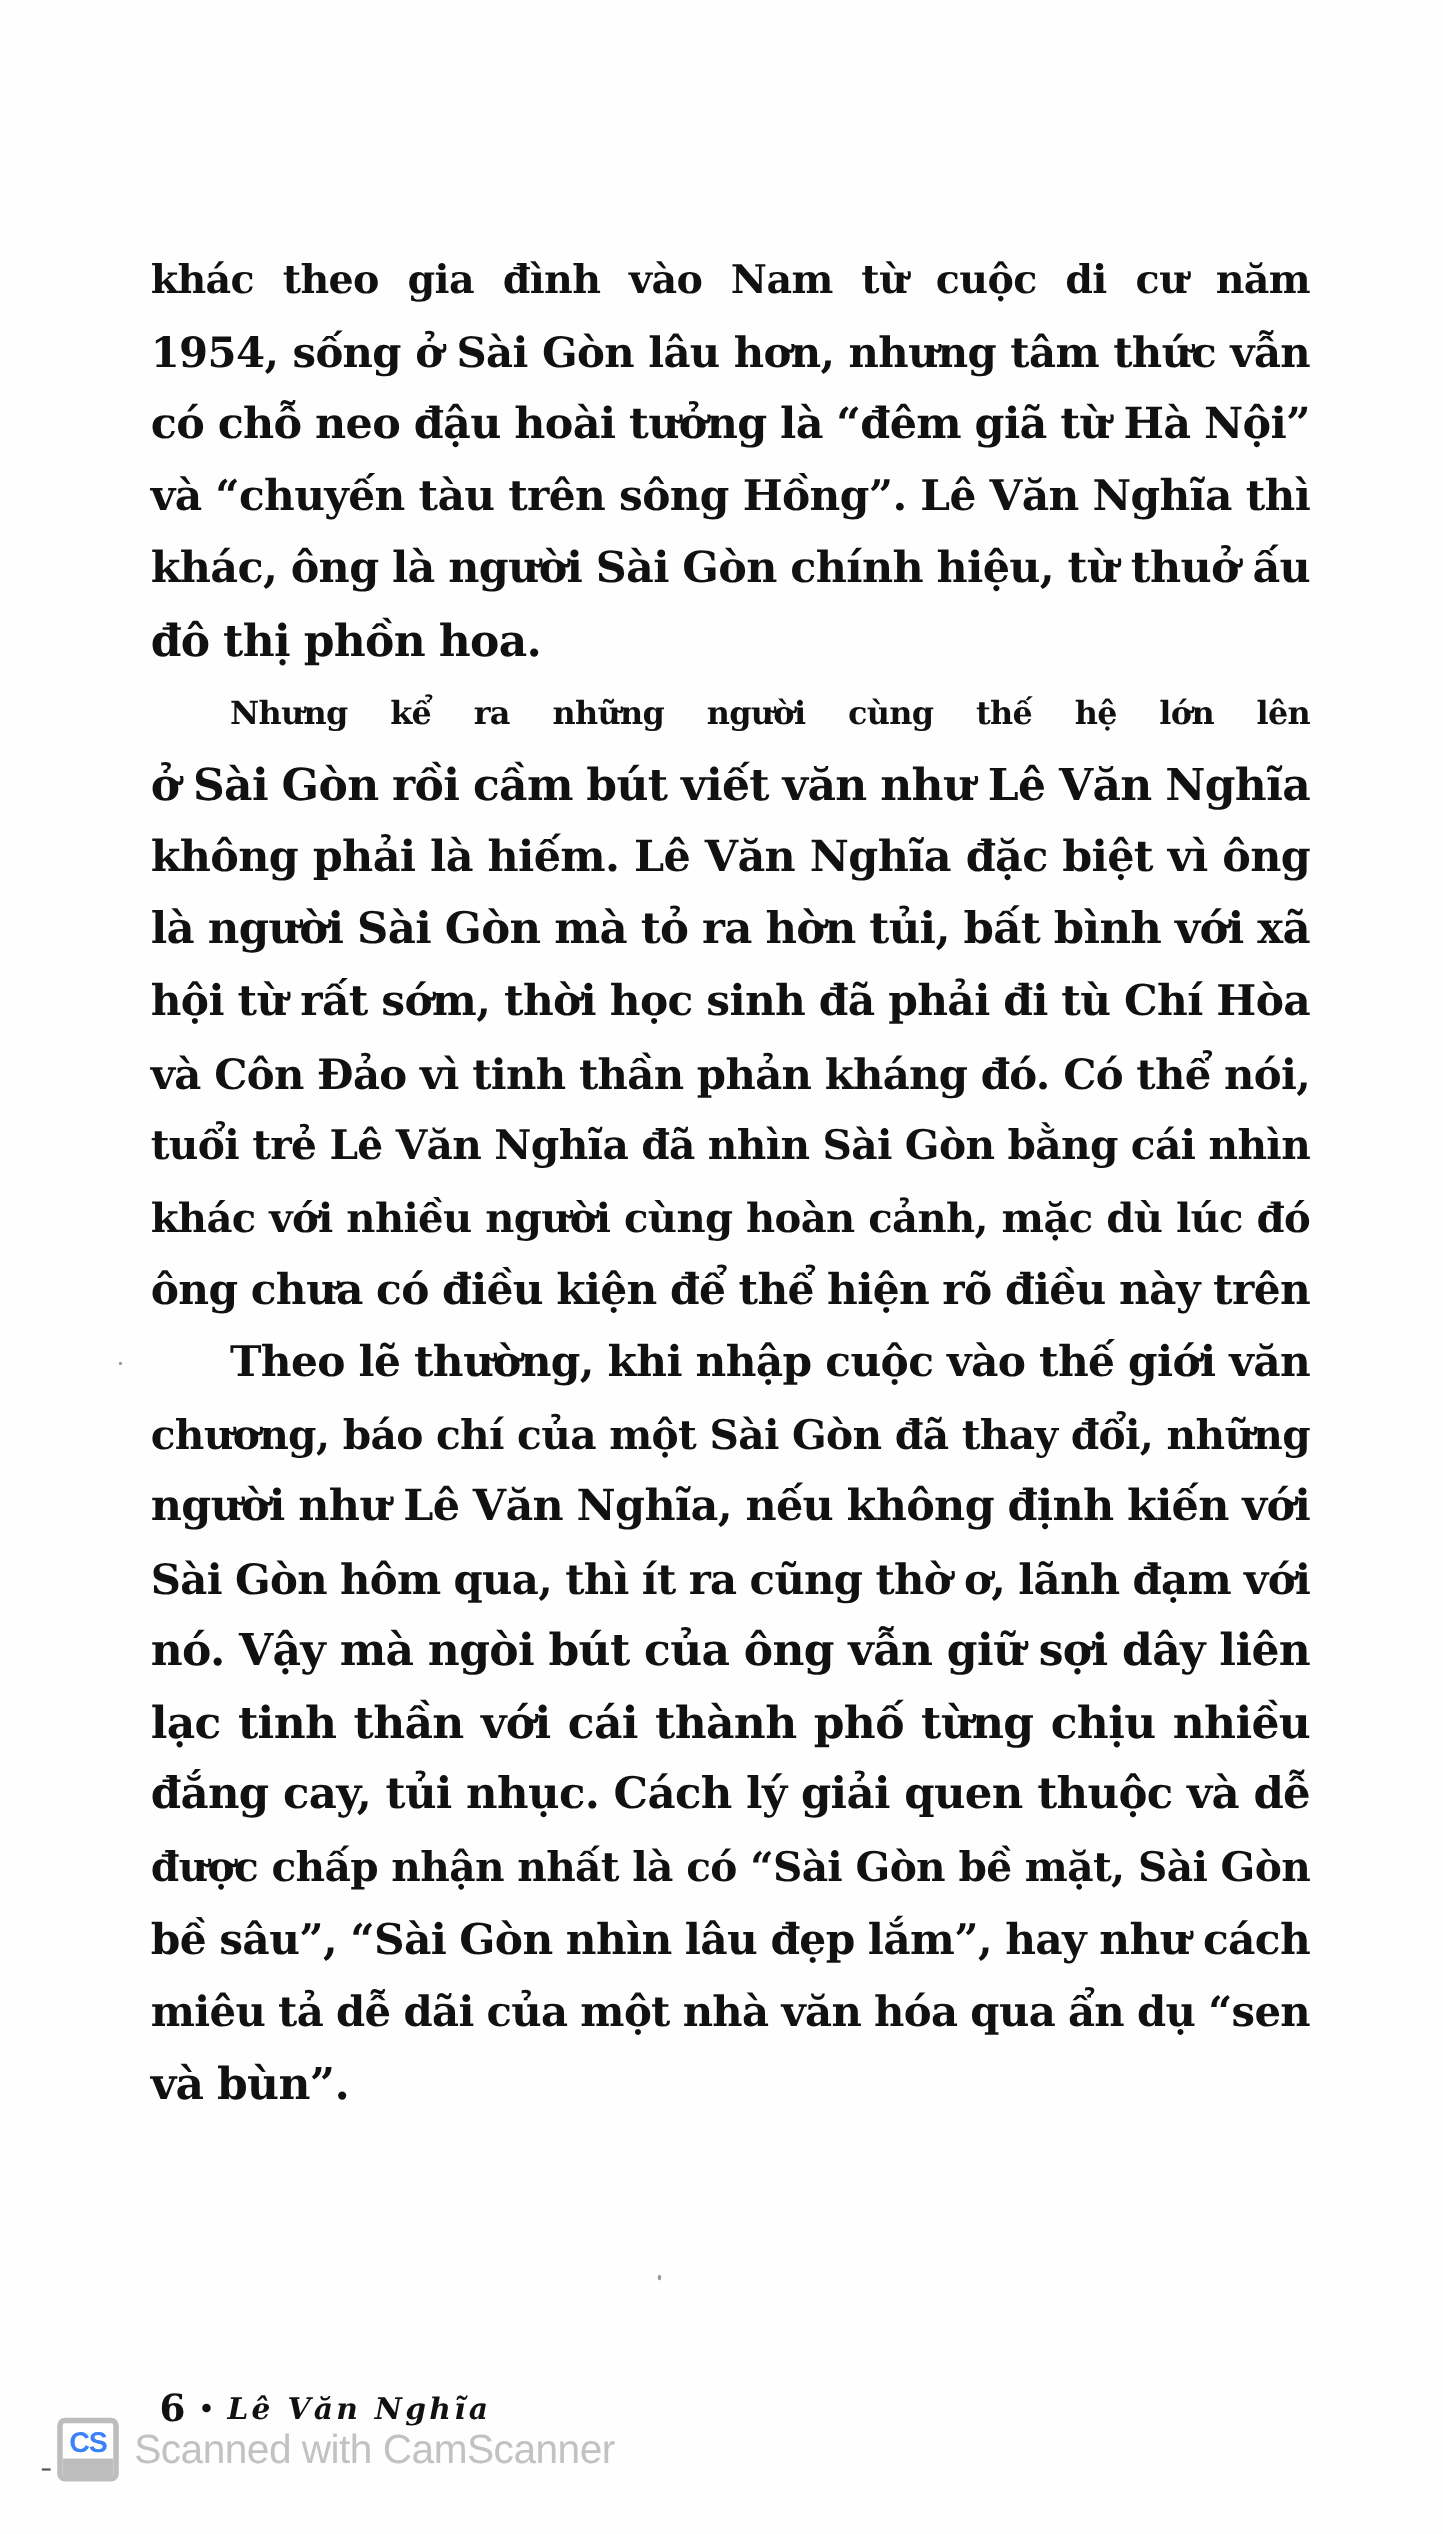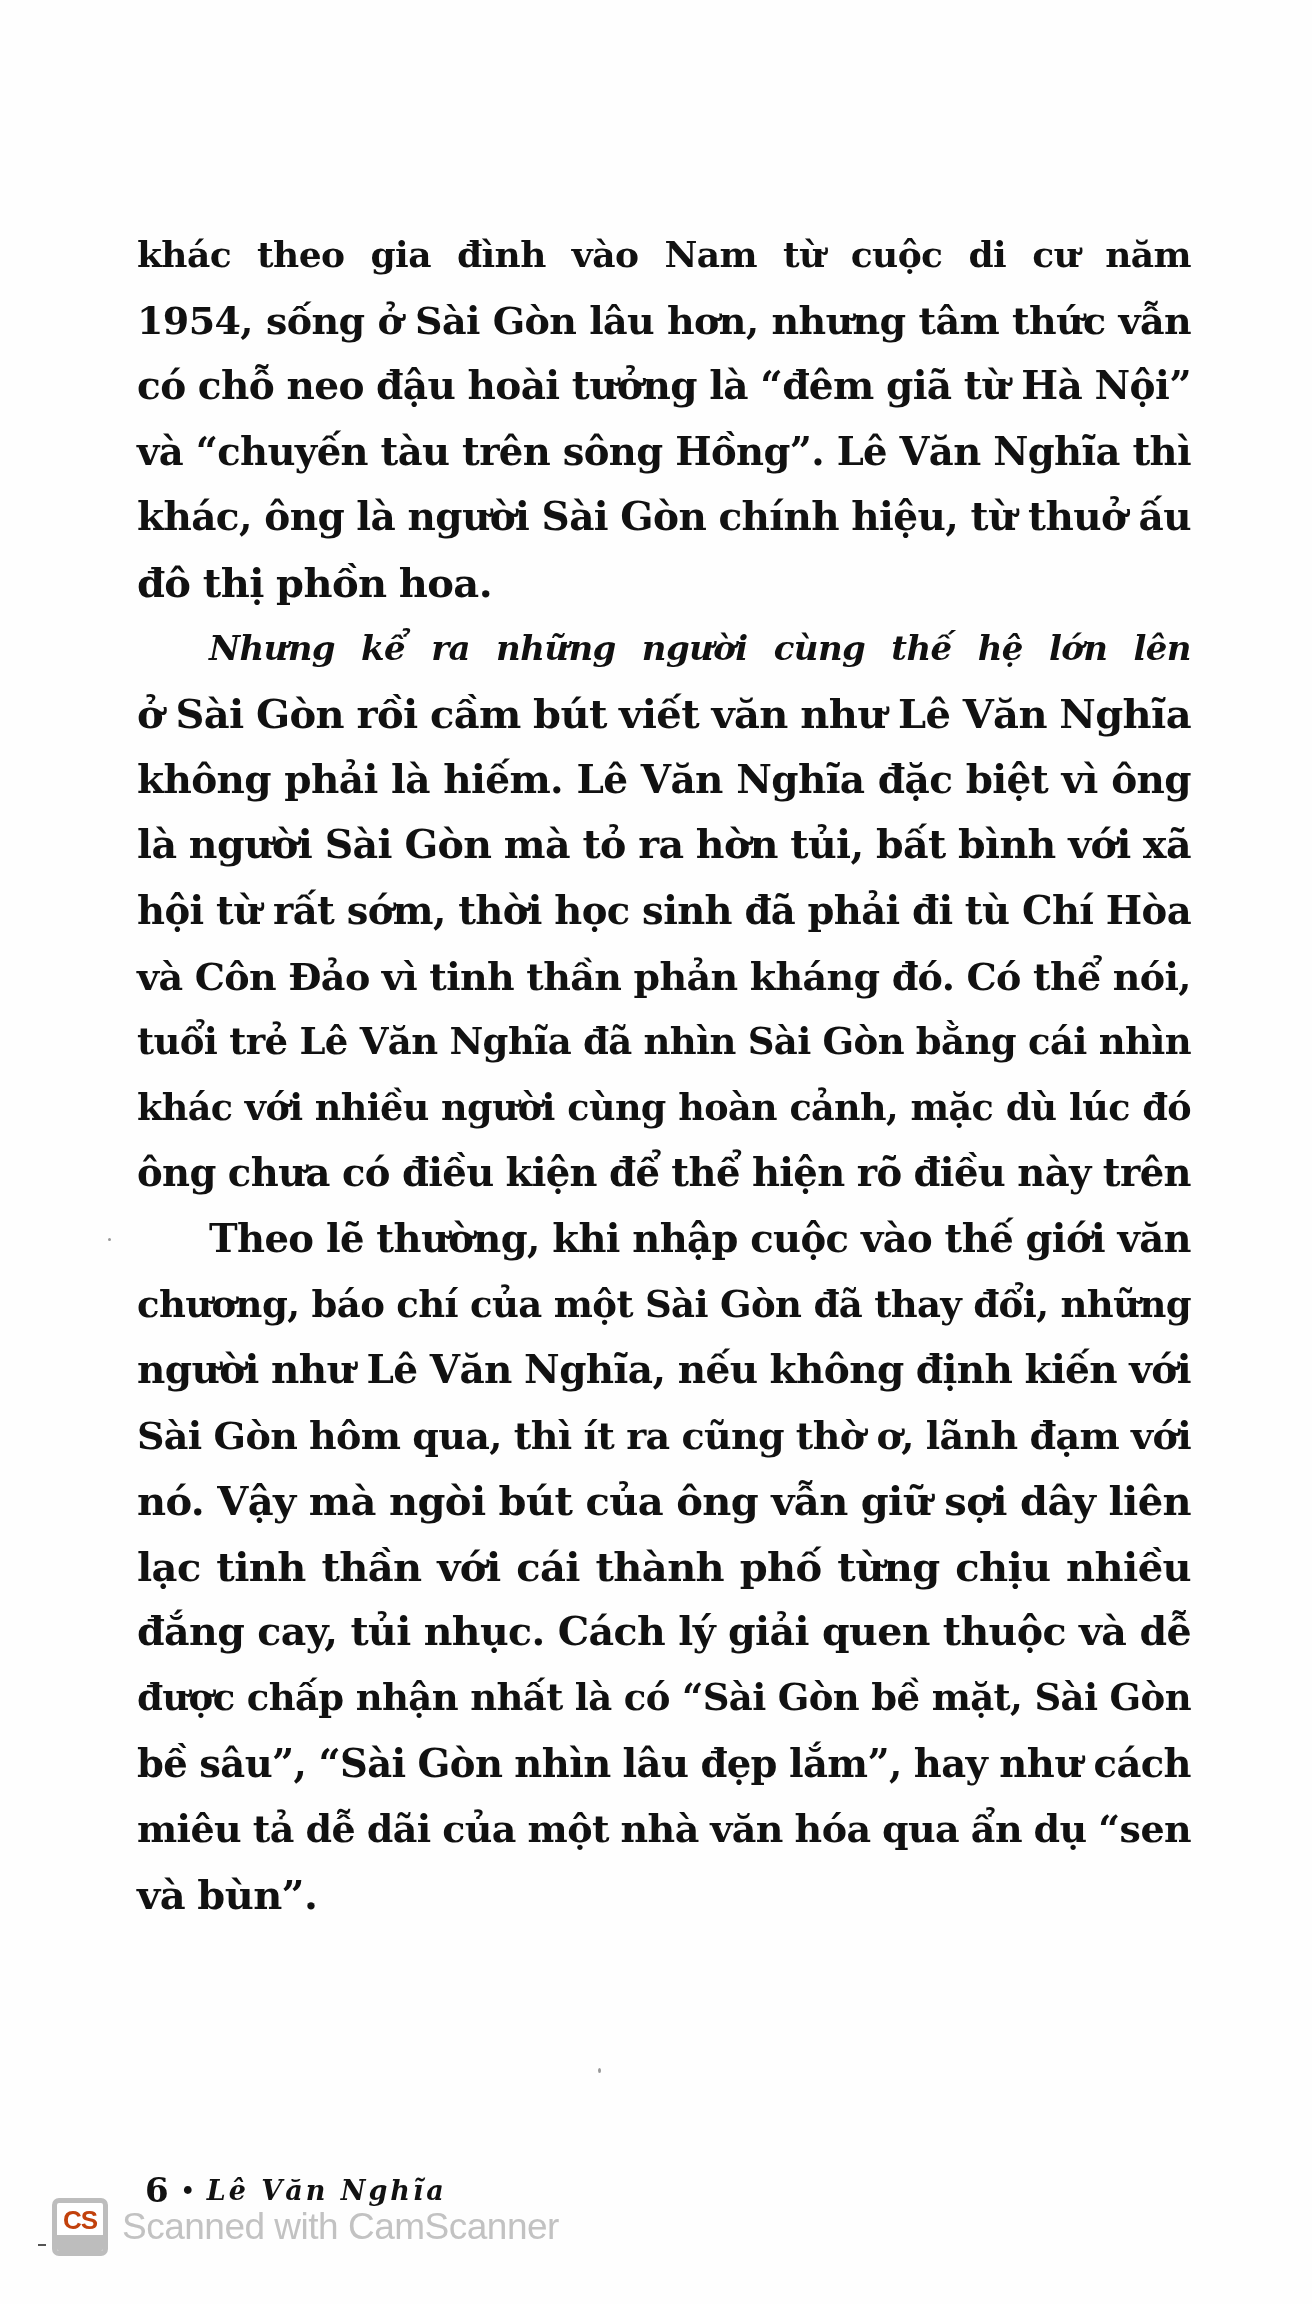--- a/index.html
+++ b/index.html
@@ -95,21 +95,21 @@
       height: 16px;
       background: #bdbdbd;
     }
     .cs-logo .cs-text {
       position: absolute;
       left: 0; right: 0; top: 2px;
       text-align: center;
       font-family: "Liberation Sans", sans-serif;
       font-weight: bold;
       font-size: 26px;
-      color: #c2410c;
+      color: #3b82f6;
       letter-spacing: -1px;
     }
     .watermark-text {
       font-family: Liberation Sans, sans-serif;
       font-size: 37px;
       color: #c2c2c2;
       letter-spacing: -0.5px;
     }
     .scan-dash {
       position: absolute;
@@ -130,21 +130,21 @@
 
 <div class="page">
 
   <div class="text-block" id="text-block">
       <span class="line" style="font-size: 36px;">khác theo gia đình vào Nam từ cuộc di cư năm</span>
       <span class="line" style="font-size: 38px;">1954, sống ở Sài Gòn lâu hơn, nhưng tâm thức vẫn</span>
       <span class="line" style="font-size: 39px;">có chỗ neo đậu hoài tưởng là “đêm giã từ Hà Nội”</span>
       <span class="line" style="font-size: 38.5px;">và “chuyến tàu trên sông Hồng”. Lê Văn Nghĩa thì</span>
       <span class="line" style="font-size: 39px;">khác, ông là người Sài Gòn chính hiệu, từ thuở ấu</span>
       <span class="line last" style="font-size: 40px;">đô thị phồn hoa.</span>
-      <span class="line indent" style="font-size: 34px; font-style: italic;">Nhưng kể ra những người cùng thế hệ lớn lên</span>
+      <span class="line indent" style="font-size: 29px;">Nhưng kể ra những người cùng thế hệ lớn lên</span>
       <span class="line" style="font-size: 40px;">ở Sài Gòn rồi cầm bút viết văn như Lê Văn Nghĩa</span>
       <span class="line" style="font-size: 39px;">không phải là hiếm. Lê Văn Nghĩa đặc biệt vì ông</span>
       <span class="line" style="font-size: 39.5px;">là người Sài Gòn mà tỏ ra hờn tủi, bất bình với xã</span>
       <span class="line" style="font-size: 38.5px;">hội từ rất sớm, thời học sinh đã phải đi tù Chí Hòa</span>
       <span class="line" style="font-size: 38px;">và Côn Đảo vì tinh thần phản kháng đó. Có thể nói,</span>
       <span class="line" style="font-size: 37px;">tuổi trẻ Lê Văn Nghĩa đã nhìn Sài Gòn bằng cái nhìn</span>
       <span class="line" style="font-size: 36.5px;">khác với nhiều người cùng hoàn cảnh, mặc dù lúc đó</span>
       <span class="line" style="font-size: 38.5px;">ông chưa có điều kiện để thể hiện rõ điều này trên</span>
       <span class="line indent" style="font-size: 38.5px;">Theo lẽ thường, khi nhập cuộc vào thế giới văn</span>
       <span class="line" style="font-size: 37px;">chương, báo chí của một Sài Gòn đã thay đổi, những</span>

